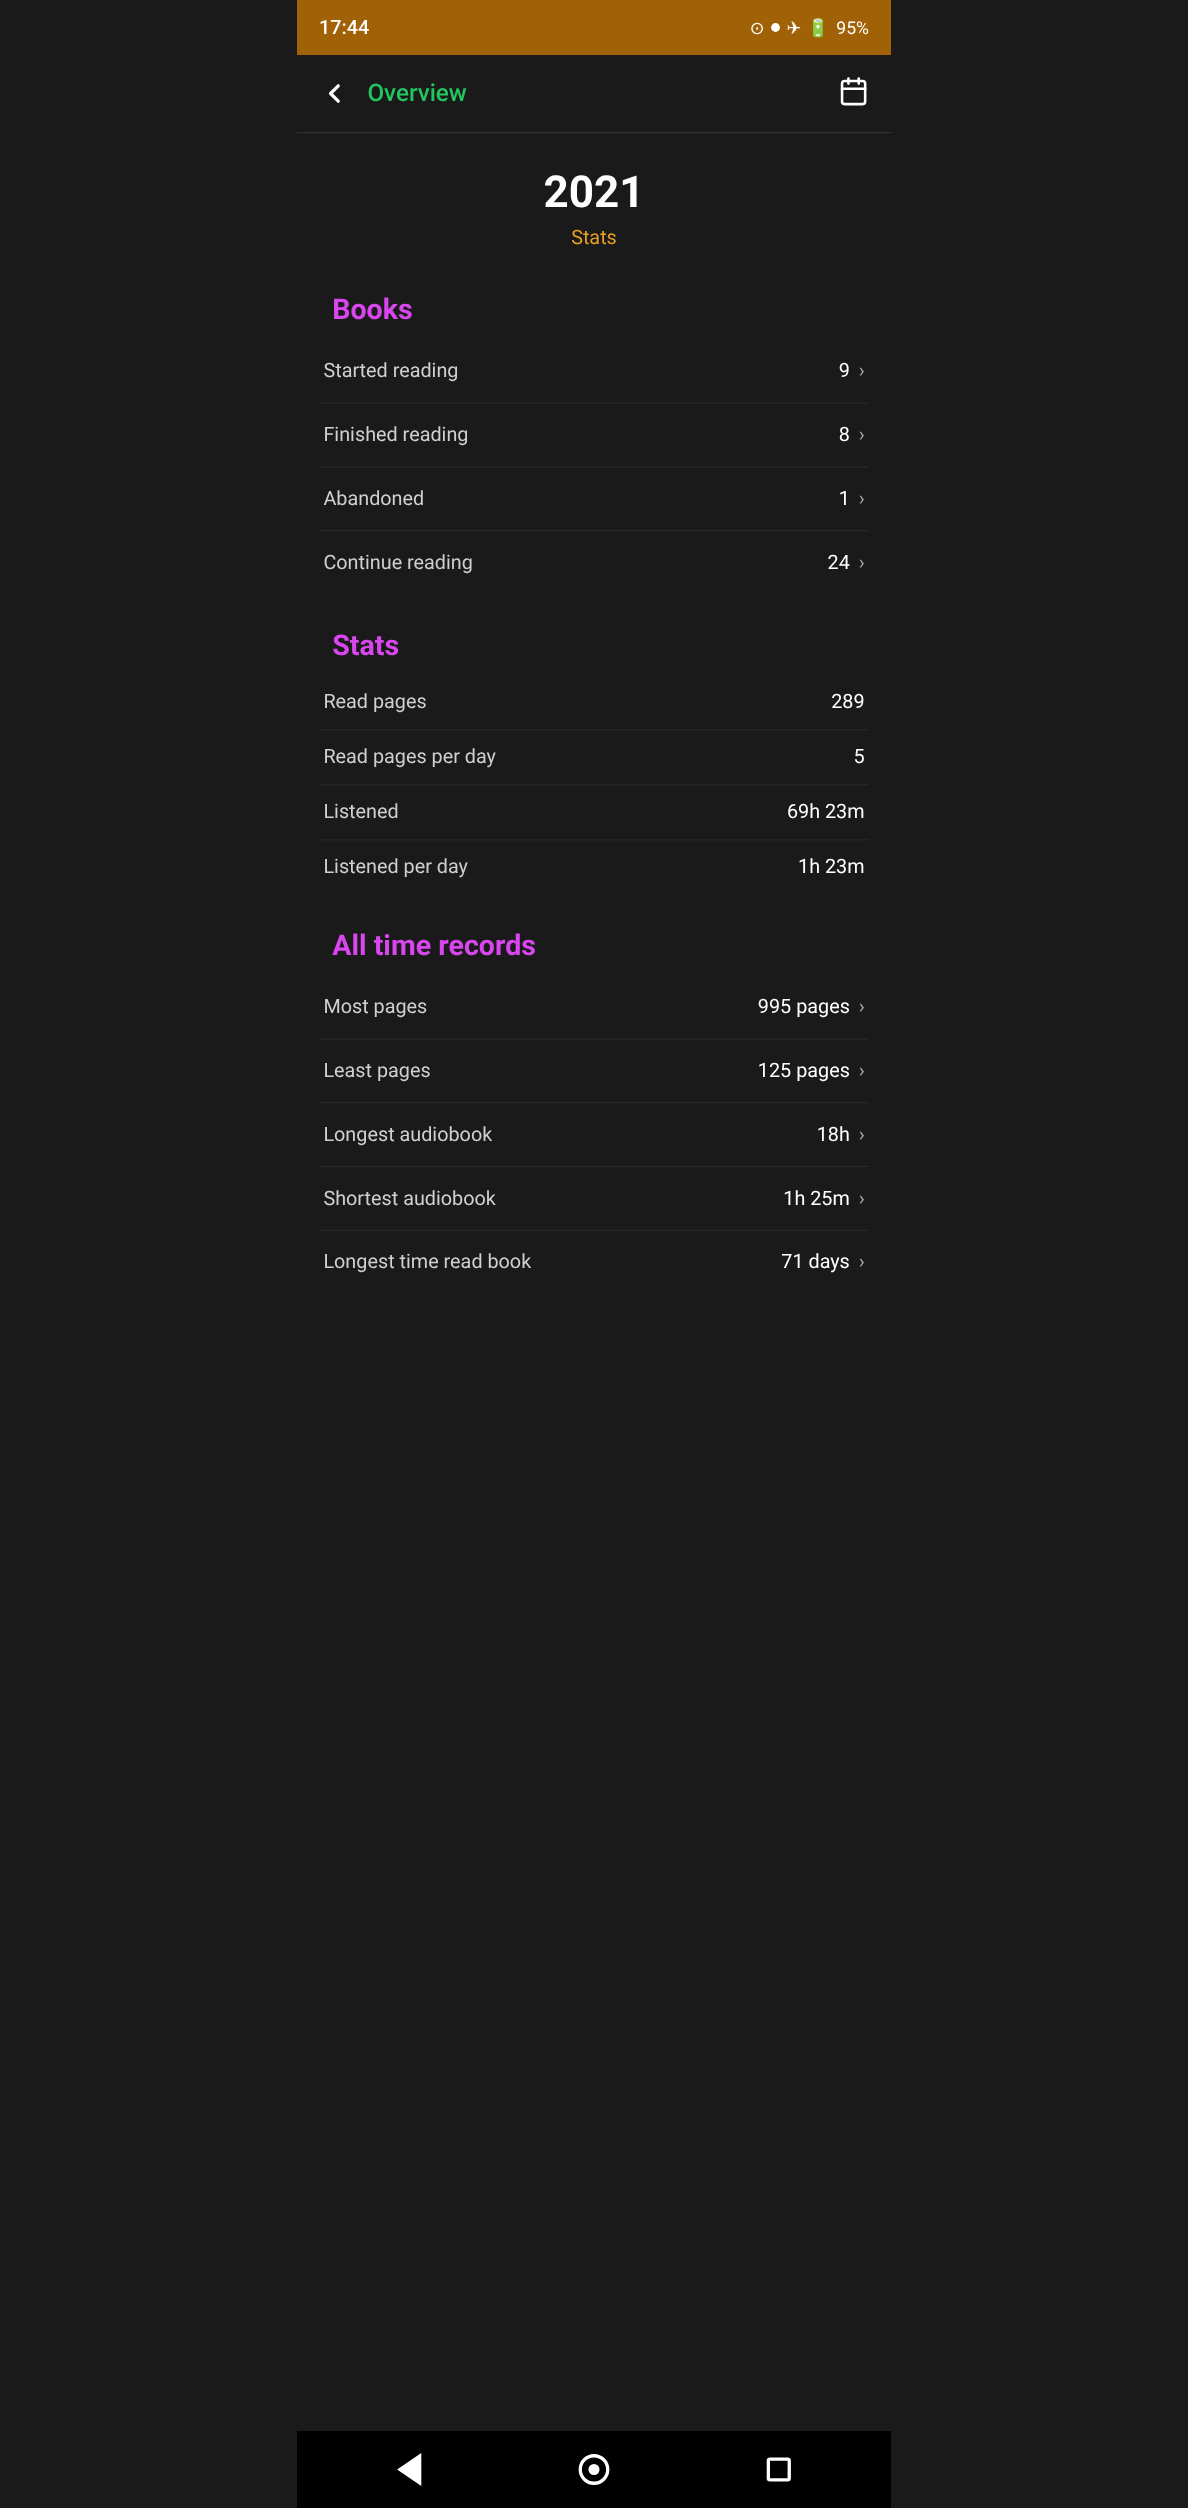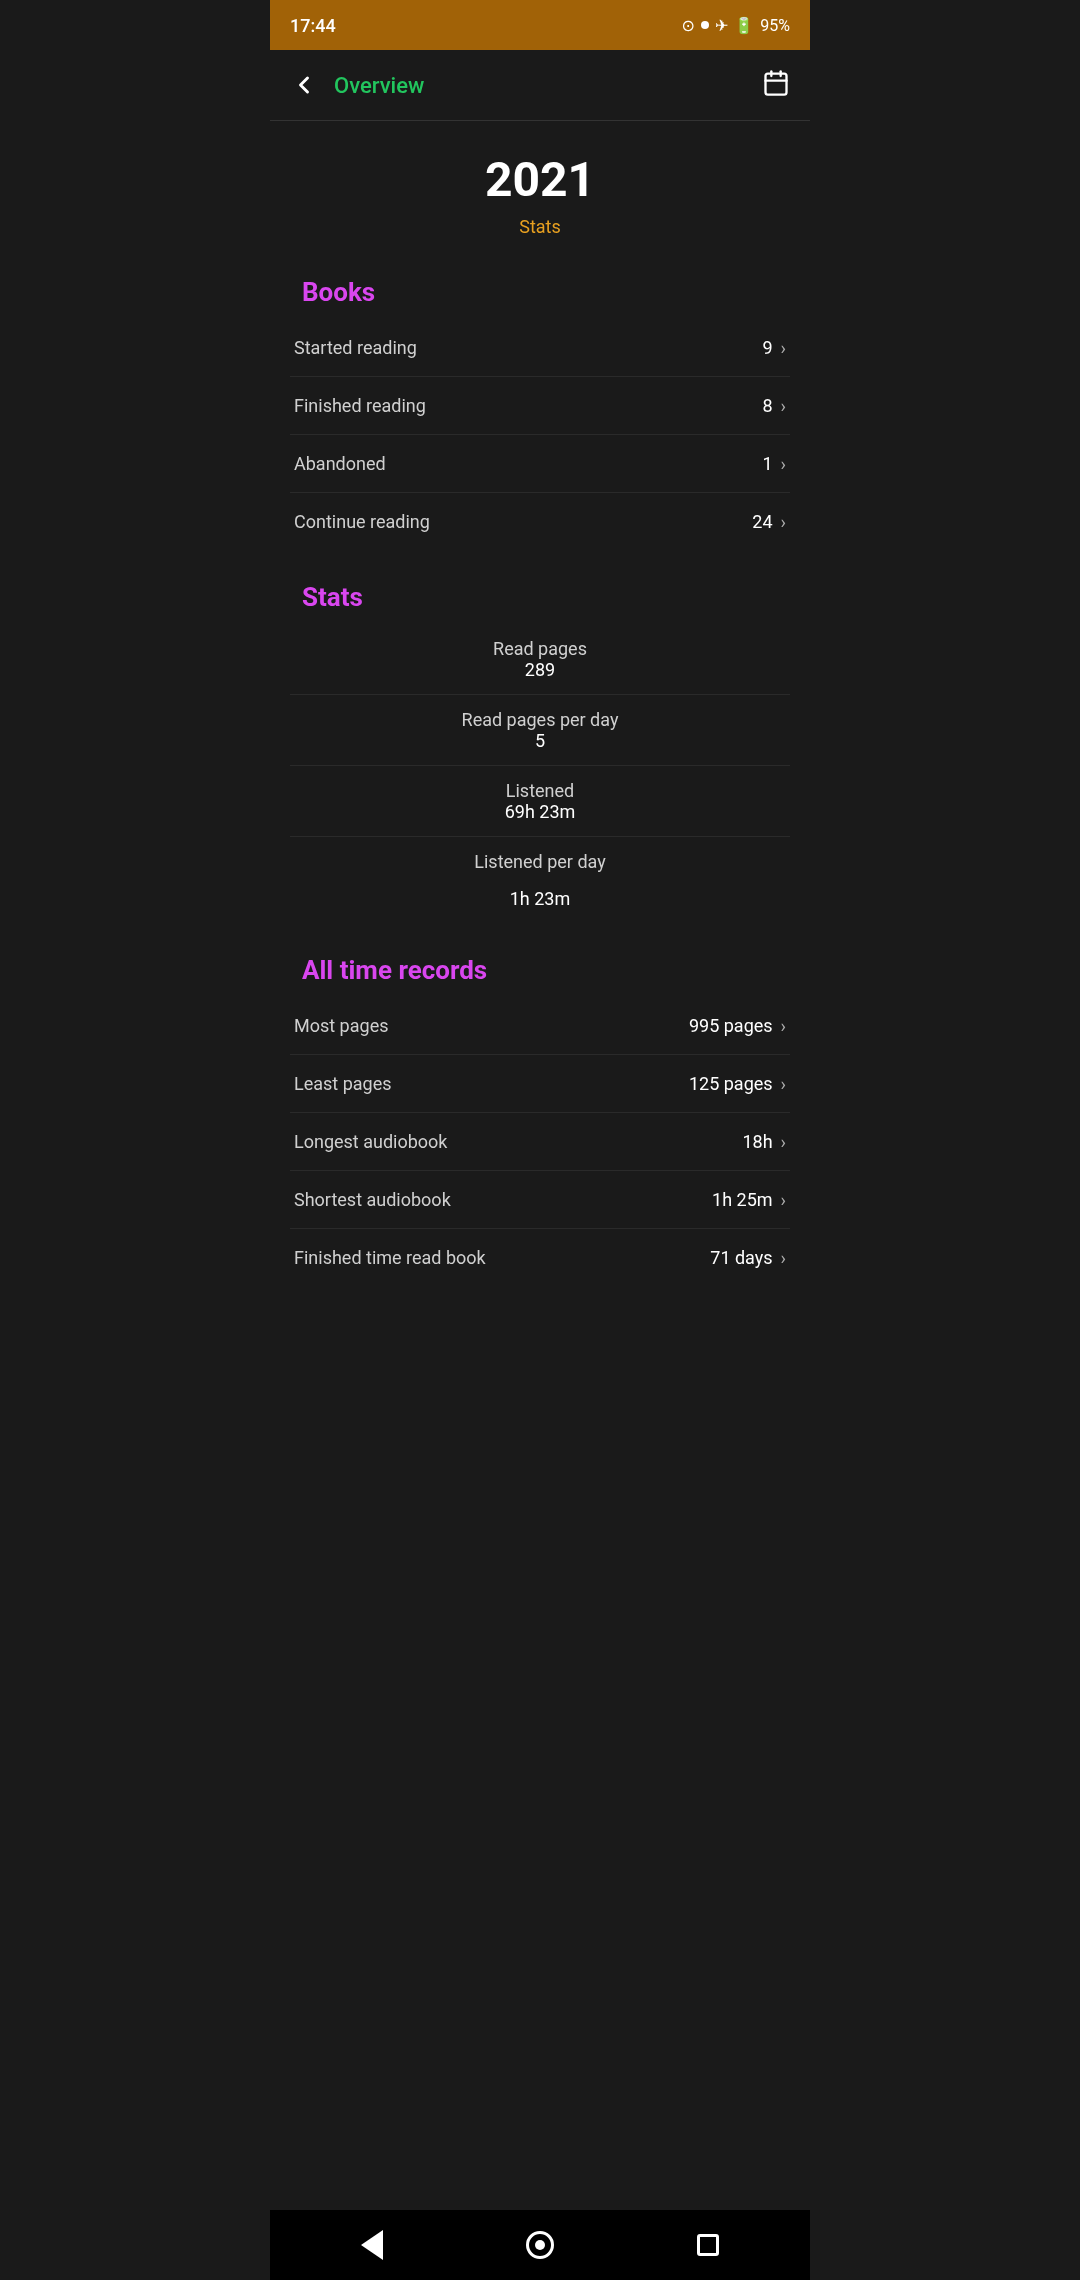--- a/index.html
+++ b/index.html
@@ -87,21 +87,21 @@
       margin: 0;
     }
 
     
     .year-section {
       text-align: center;
       padding: 30px 20px 16px;
     }
 
     .year-text {
-      font-size: 48px;
+      font-size: 40px;
       font-weight: 700;
       color: #ffffff;
     }
 
     .share-link {
       font-size: 18px;
       color: #e8a020;
       cursor: pointer;
       margin-top: 8px;
     }
@@ -154,21 +154,20 @@
       font-size: 18px;
     }
 
     
     .stats-item {
       display: flex;
       justify-content: space-between;
       align-items: center;
       padding: 14px 4px;
       border-bottom: 1px solid #2a2a2a;
-      flex-direction: column;
     }
 
     .stats-item:last-child {
       border-bottom: none;
       gap: 16px;
     }
 
     
     .bottom-nav {
       background-color: #000000;
@@ -352,21 +351,21 @@
 
   <div class="list-item">
     <span class="item-label">Shortest audiobook</span>
     <div class="item-value-group">
       <span class="item-value">1h 25m</span>
       <span class="chevron-icon">›</span>
     </div>
   </div>
 
   <div class="list-item">
-    <span class="item-label">Finished time read book</span>
+    <span class="item-label">Longest time read book</span>
     <div class="item-value-group">
       <span class="item-value">71 days</span>
       <span class="chevron-icon">›</span>
     </div>
   </div>
 </div>
 
 <div style="height: 80px;"></div>
 
 <div class="bottom-nav">

